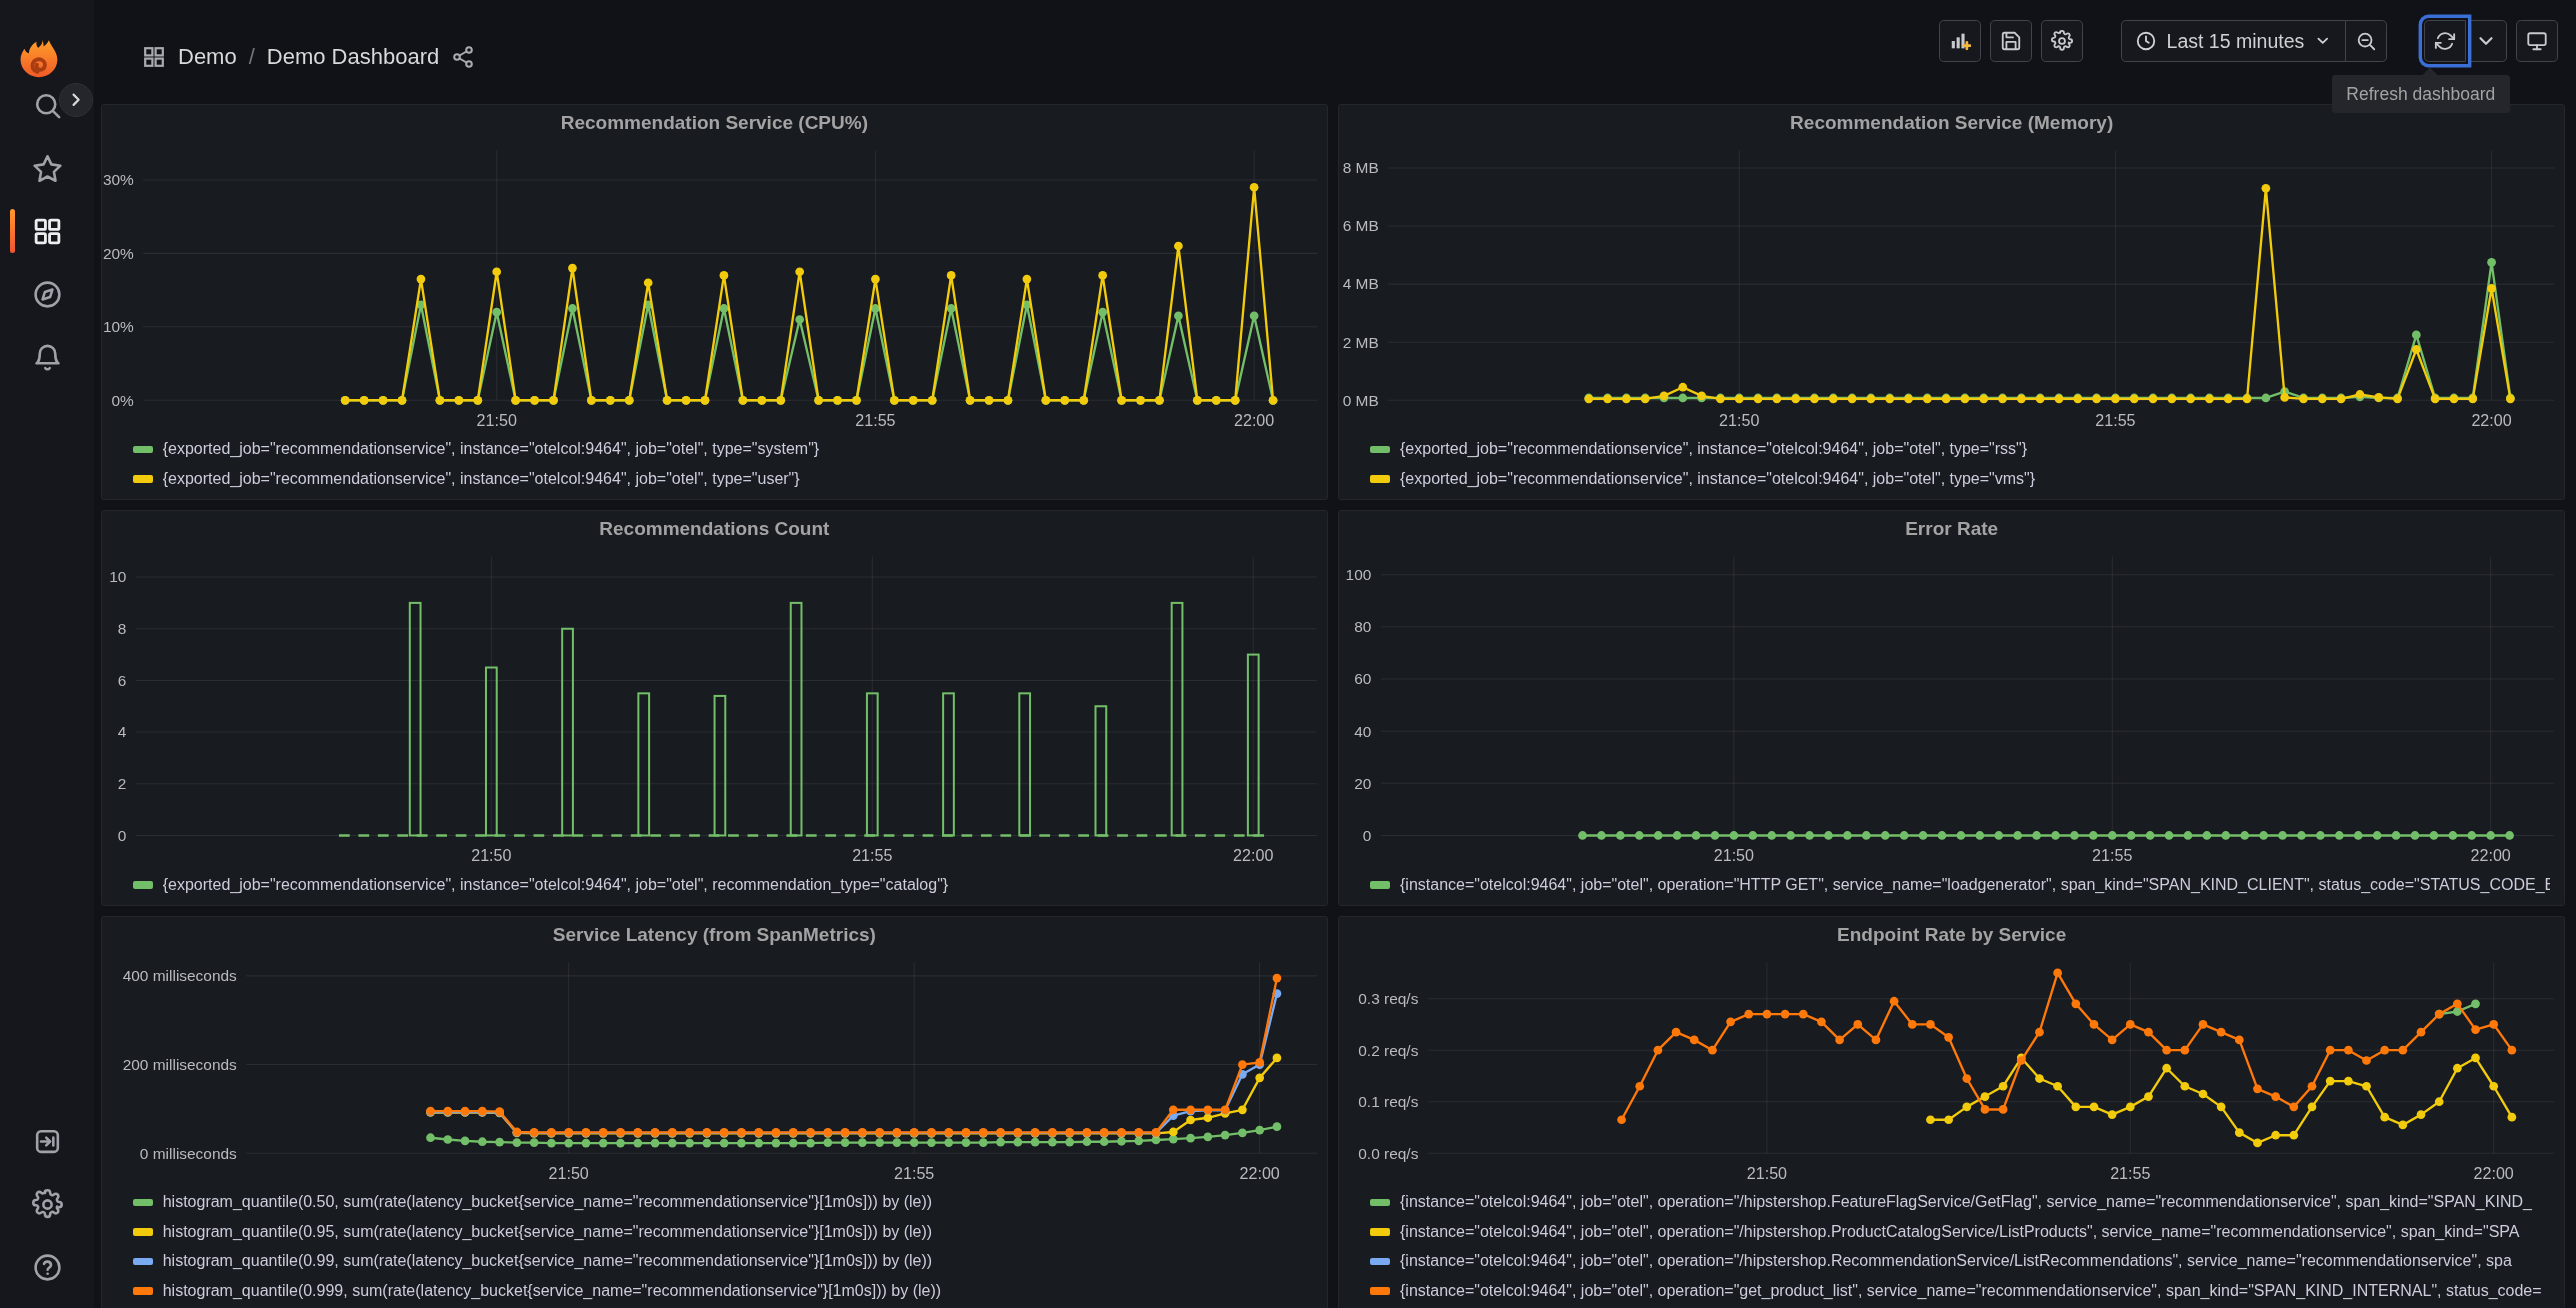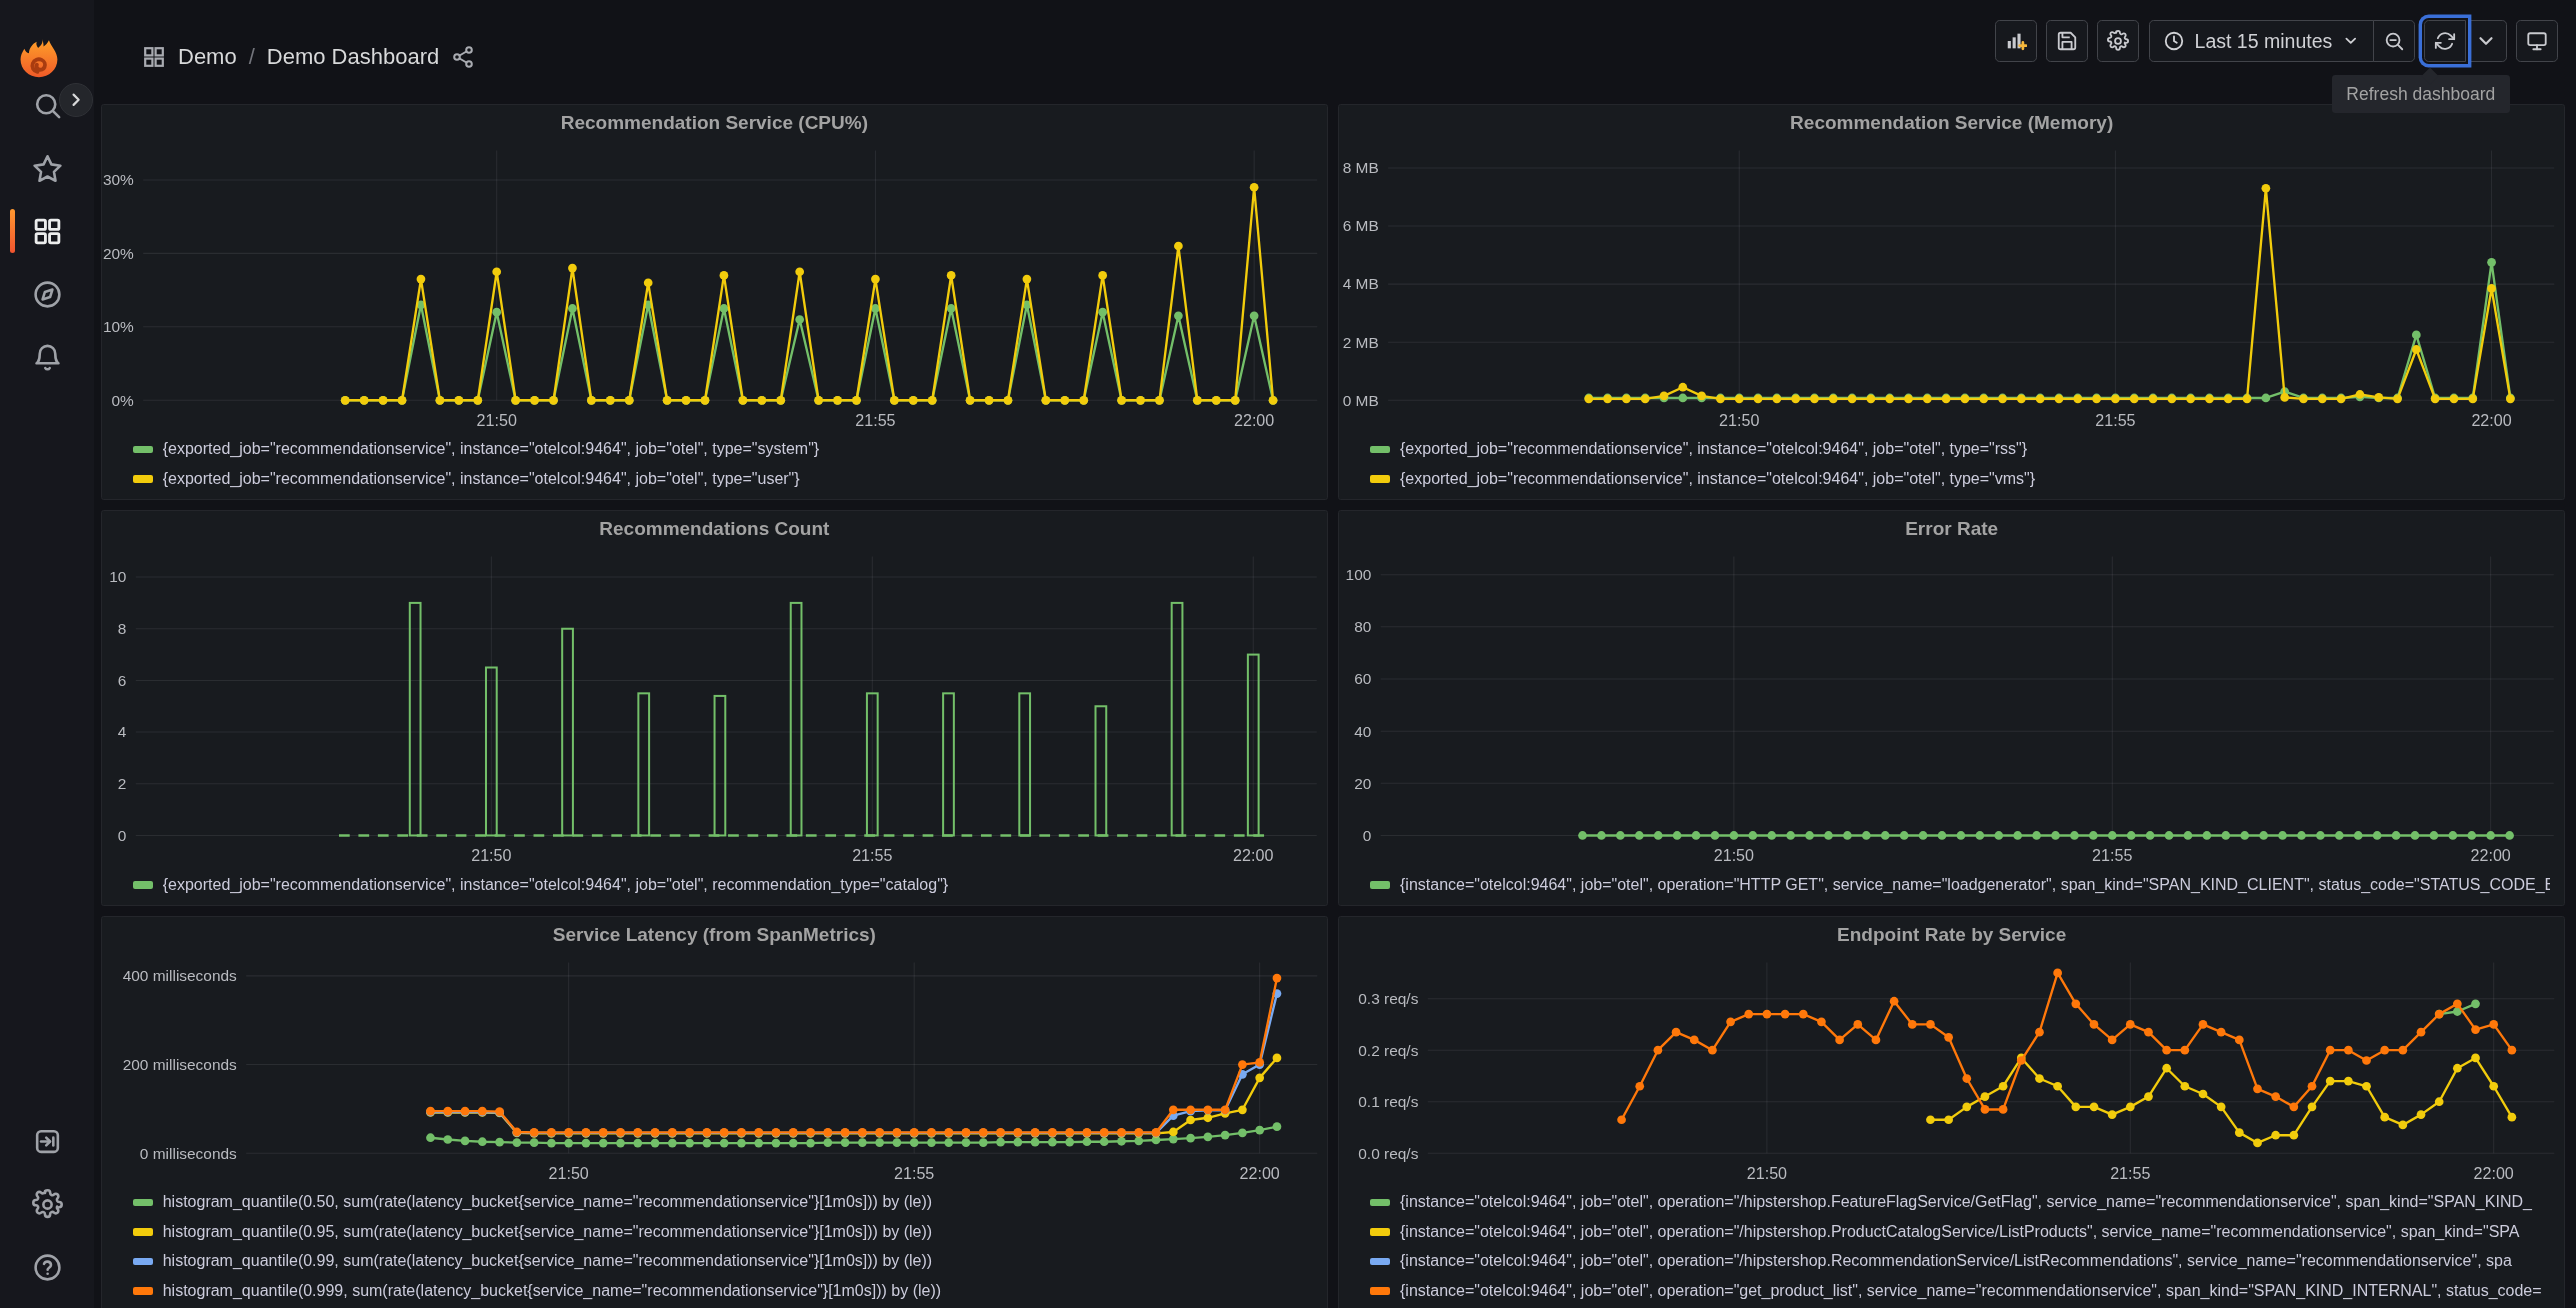--- a/index.html
+++ b/index.html
@@ -33,21 +33,21 @@
   .breadcrumb .crumb{cursor:pointer;}
   .breadcrumb .sep{color:#73757c;}
   .breadcrumb svg{width:24px;height:24px;color:#a9abb1;}
   .toolbar{position:absolute;top:20px;right:10.7px;display:flex;align-items:stretch;gap:9.4px;height:42px;z-index:5;}
   .tb-btn{
     min-width:42px;display:flex;align-items:center;justify-content:center;gap:9.4px;
     background:#16181d;border:1px solid #42444a;border-radius:4.7px;color:#c9cacf;cursor:pointer;box-sizing:border-box;
   }
   .tb-btn svg{width:22px;height:22px;}
   .tb-group{display:flex;align-items:stretch;}
-  .tb-group .tb-btn{border-radius:0;}
+  .tb-group .tb-btn{border-radius:0;margin-left:28px;}
   .tb-group .tb-btn + .tb-btn{margin-left:-1px;}
   .tb-group .tb-btn:first-child{border-radius:4.7px 0 0 4.7px;}
   .tb-group .tb-btn:last-child{border-radius:0 4.7px 4.7px 0;}
   .time-btn{padding:0 13.4px;font-size:19.5px;color:#d0d1d5;white-space:nowrap;}
   .time-btn .caret svg{width:17.5px;height:17.5px;}
   .refresh-focus{position:relative;z-index:2;border-radius:4.7px 0 0 4.7px;
     box-shadow:0 0 0 2px #111217, 0 0 0 5.4px #3a6fd8;}
   .tooltip{
     position:absolute;top:75px;right:66px;background:#24262c;color:#a3a3a3;
     font-size:17.5px;padding:8.7px 14.8px;border-radius:3.4px;white-space:nowrap;z-index:6;

